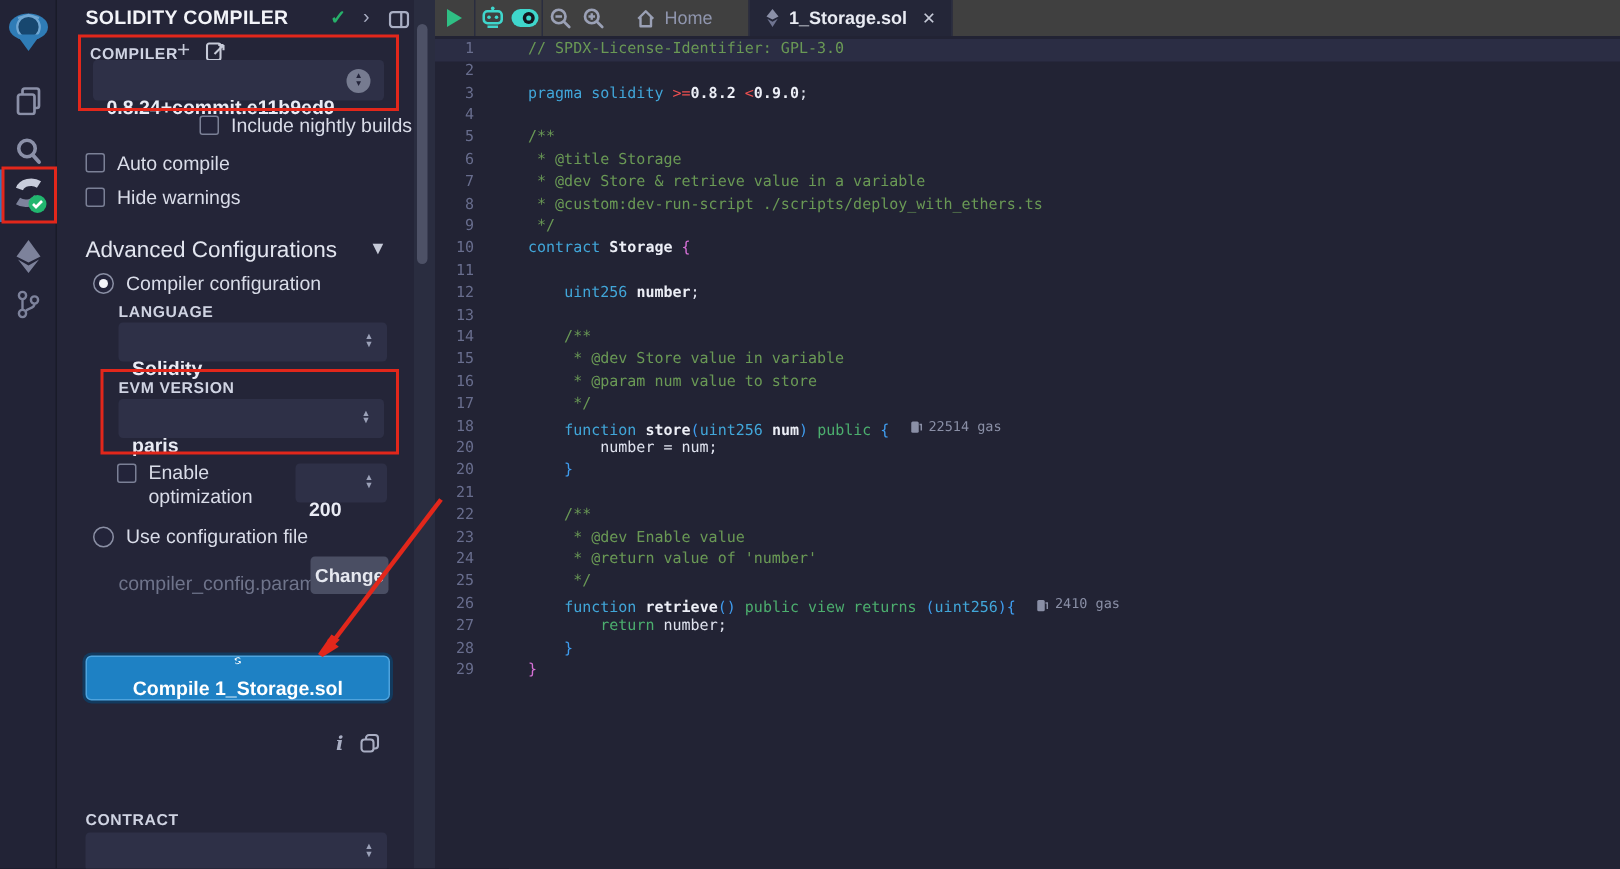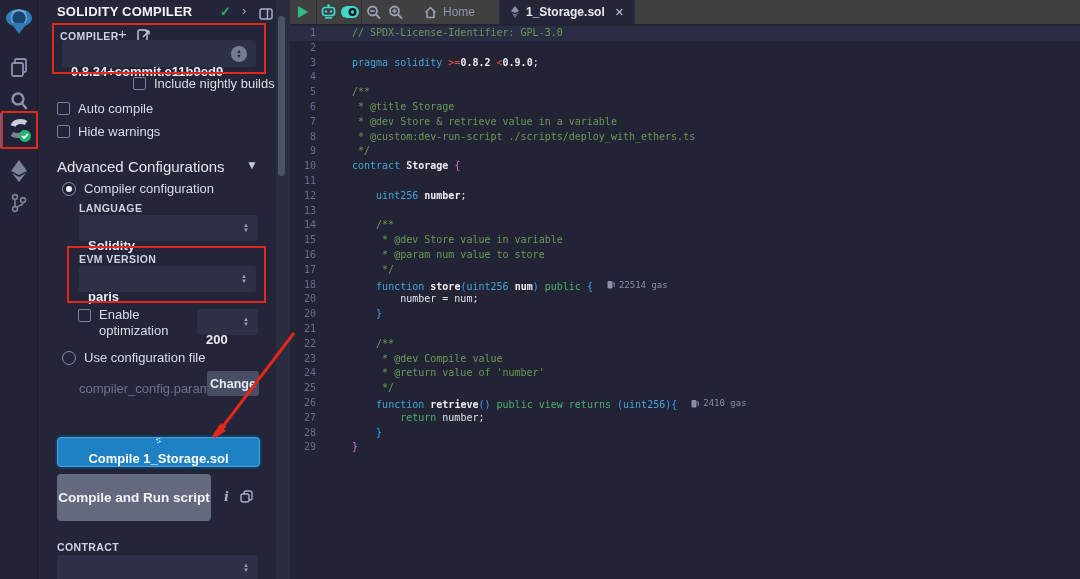--- a/index.html
+++ b/index.html
@@ -237,21 +237,20 @@
     <button class="compile-btn">
       <svg width="13" height="13" viewBox="0 0 13 13">
         <path d="M11 3 A5 5 0 0 0 2.2 5" fill="none" stroke="#ffffff" stroke-width="1.7"></path>
         <path d="M2 10 A5 5 0 0 0 10.8 8" fill="none" stroke="#ffffff" stroke-width="1.7"></path>
         <path d="M2.2 2 v3.2 h3.2" fill="none" stroke="#ffffff" stroke-width="1.7"></path>
         <path d="M10.8 11 v-3.2 h-3.2" fill="none" stroke="#ffffff" stroke-width="1.7"></path>
       </svg>
       <span>Compile 1_Storage.sol</span>
     </button>
 
-    <button class="compile-run-btn">Compile and Run script</button>
     <span class="info-i">i</span>
     <span class="copy-ic">
       <svg width="13" height="13" viewBox="0 0 13 13">
         <rect x="4" y="1" width="8" height="9" rx="2" fill="none" stroke="#a9aec3" stroke-width="1.4"></rect>
         <rect x="1" y="4" width="8" height="8" rx="2" fill="#242538" stroke="#a9aec3" stroke-width="1.4"></rect>
       </svg>
     </span>
 
     <div class="mini-label" style="position:absolute; left:19px; top:541px;">CONTRACT</div>
     <div class="sel" style="left:19px; top:555px; width:201px; height:26px;">
@@ -342,21 +341,21 @@
         <div class="code-line"><span class="gutter">16</span><span class="code-text"><span class="tok-c">     * @param num value to store</span></span></div>
         <div class="code-line"><span class="gutter">17</span><span class="code-text"><span class="tok-c">     */</span></span></div>
         <div class="code-line"><span class="gutter">18</span><span class="code-text"><span class="tok-n">    </span><span class="tok-k">function</span><span class="tok-n"> </span><span class="tok-d">store</span><span class="tok-b2">(</span><span class="tok-k">uint256</span><span class="tok-n"> </span><span class="tok-d">num</span><span class="tok-b2">)</span><span class="tok-n"> </span><span class="tok-v">public</span><span class="tok-n"> </span><span class="tok-b2">{</span><span class="gas-badge"><svg width="8" height="9" viewBox="0 0 8 9">
                 <rect x="0.5" y="1" width="5" height="7.5" rx="1" fill="#8a8fa6"></rect>
                 <path d="M6 3 h1.2 v4 " stroke="#8a8fa6" stroke-width="1" fill="none"></path>
               </svg><span>22514 gas</span></span></span></div>
         <div class="code-line"><span class="gutter">20</span><span class="code-text"><span class="tok-n">        number = num;</span></span></div>
         <div class="code-line"><span class="gutter">20</span><span class="code-text"><span class="tok-b2">    }</span></span></div>
         <div class="code-line"><span class="gutter">21</span><span class="code-text"></span></div>
         <div class="code-line"><span class="gutter">22</span><span class="code-text"><span class="tok-c">    /**</span></span></div>
-        <div class="code-line"><span class="gutter">23</span><span class="code-text"><span class="tok-c">     * @dev Compile value</span></span></div>
+        <div class="code-line"><span class="gutter">23</span><span class="code-text"><span class="tok-c">     * @dev Enable value</span></span></div>
         <div class="code-line"><span class="gutter">24</span><span class="code-text"><span class="tok-c">     * @return value of 'number'</span></span></div>
         <div class="code-line"><span class="gutter">25</span><span class="code-text"><span class="tok-c">     */</span></span></div>
         <div class="code-line"><span class="gutter">26</span><span class="code-text"><span class="tok-n">    </span><span class="tok-k">function</span><span class="tok-n"> </span><span class="tok-d">retrieve</span><span class="tok-b2">()</span><span class="tok-n"> </span><span class="tok-v">public</span><span class="tok-n"> </span><span class="tok-v">view</span><span class="tok-n"> </span><span class="tok-v">returns</span><span class="tok-n"> </span><span class="tok-b2">(</span><span class="tok-k">uint256</span><span class="tok-b2">){</span><span class="gas-badge"><svg width="8" height="9" viewBox="0 0 8 9">
                 <rect x="0.5" y="1" width="5" height="7.5" rx="1" fill="#8a8fa6"></rect>
                 <path d="M6 3 h1.2 v4 " stroke="#8a8fa6" stroke-width="1" fill="none"></path>
               </svg><span>2410 gas</span></span></span></div>
         <div class="code-line"><span class="gutter">27</span><span class="code-text"><span class="tok-n">        </span><span class="tok-v">return</span><span class="tok-n"> number;</span></span></div>
         <div class="code-line"><span class="gutter">28</span><span class="code-text"><span class="tok-b2">    }</span></span></div>
         <div class="code-line"><span class="gutter">29</span><span class="code-text"><span class="tok-b1">}</span></span></div>
       </div>

